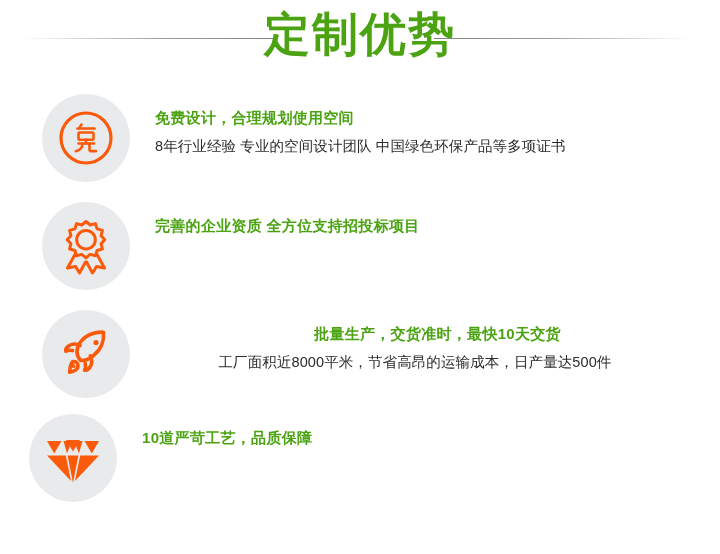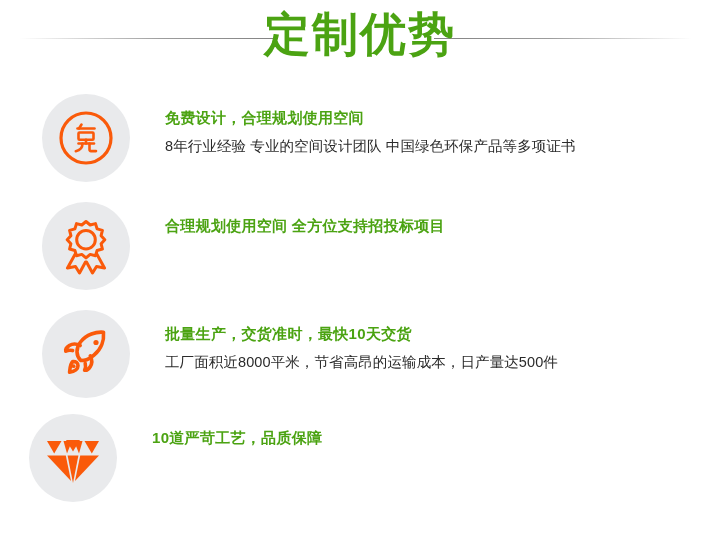--- a/index.html
+++ b/index.html
@@ -62,21 +62,20 @@
     left: 0;
     top: 94px;
     width: 720px;
   }
   .feature {
     position: relative;
     display: flex;
     align-items: flex-start;
     padding-left: 42px;
     box-sizing: border-box;
-    gap: 10px;
   }
   .feature-icon-wrap {
     flex: 0 0 auto;
     width: 88px;
     height: 88px;
     border-radius: 50%;
     background: #e9eaec;
     display: flex;
     align-items: center;
     justify-content: center;
@@ -102,21 +101,21 @@
     color: #2b2b2b;
     line-height: 24px;
     margin: 0;
     letter-spacing: 0.1px;
     max-width: 520px;
   }
 
   
   .feature.f0 { margin-top: 0px; }
   .feature.f1 { margin-top: 20px; }
-  .feature.f2 { margin-top: 20px; }
+  .feature.f2 { margin-top: 20px; text-align: center; }
   .feature.f3 { margin-top: 16px; padding-left: 29px; }
 </style>
 </head>
 <body>
 
 <div id="page">
 
   <div class="title-block">
     <div class="title-rule left"></div>
     <div class="title-rule right"></div>
@@ -156,21 +155,21 @@
                      L35.2 10.0 L40.5 8.6 L42.1 13.9 L47.4 15.4 L46.1 20.7
                      L49.8 24.7 L46.1 28.7 L47.4 34.0 L42.1 35.5 L40.5 40.8
                      L35.2 39.4 L31 42.9 L26.8 39.4 L21.5 40.8 L19.9 35.5
                      L14.6 34.0 L15.9 28.7 L12.2 24.7 L15.9 20.7 L14.6 15.4
                      L19.9 13.9 L21.5 8.6 L26.8 10.0 Z"></path>
             <circle cx="31" cy="24.7" r="9.3"></circle>
           </g>
         </svg>
       </div>
       <div class="feature-body">
-        <p class="feature-heading">合理规划使用空间 全方位支持招投标项目</p>
+        <p class="feature-heading">完善的企业资质 全方位支持招投标项目</p>
       </div>
     </div>
 
     <div class="feature f2">
       <div class="feature-icon-wrap">
         <svg width="60" height="60" viewBox="0 0 60 60" aria-hidden="true">
           <g fill="none" stroke="#fa5a0a" stroke-width="3.6" stroke-linejoin="round" stroke-linecap="round">
             <path d="M24.8 36.5 C20 31.8 19.5 24.5 24.5 18 C30.5 10.2 40 7.6 47.5 8.2
                      C48.2 15.8 45.6 25.2 37.8 31.2 C31.3 36.2 29.5 36.5 24.8 36.5 Z"></path>
             <path d="M24.2 21.5 C20.5 19.6 16.4 19.6 13.3 21.6 C10.8 23.2 9.4 25.6 9.8 27.2

